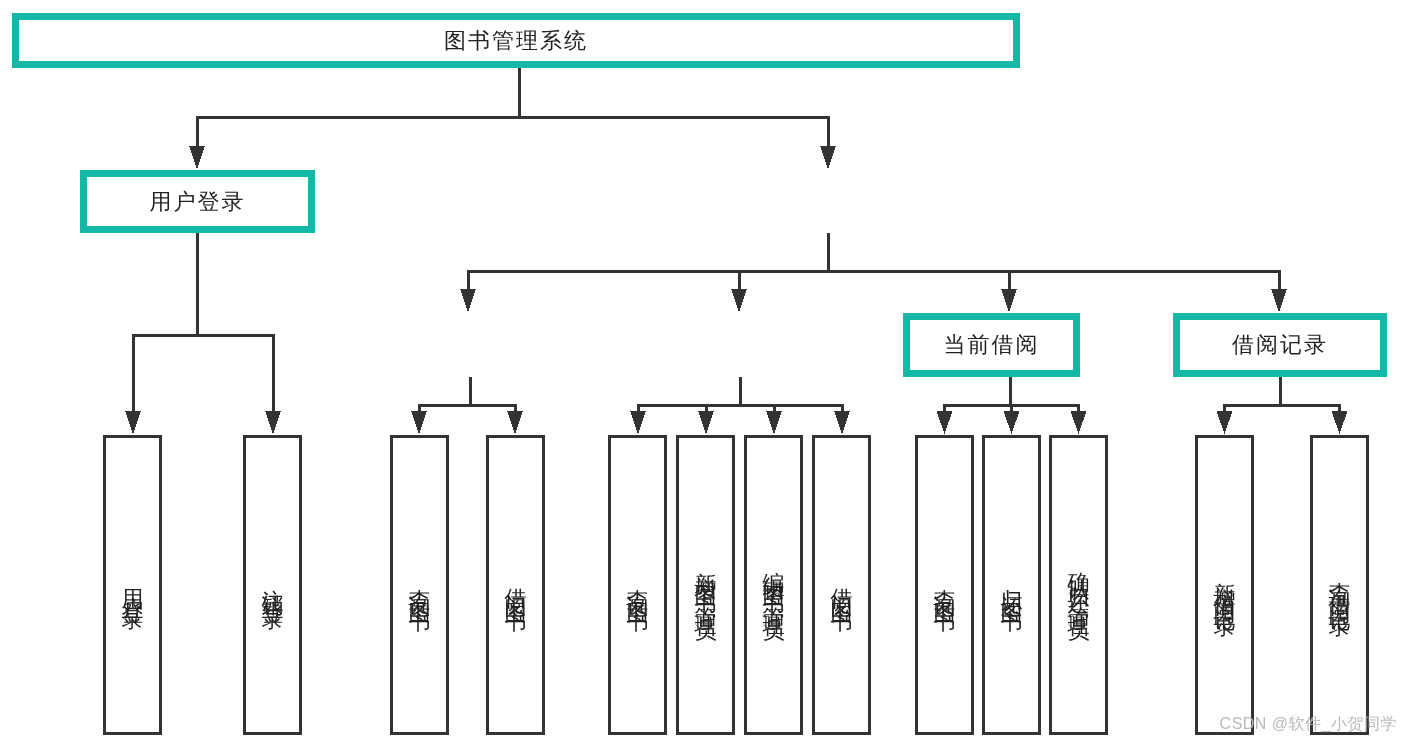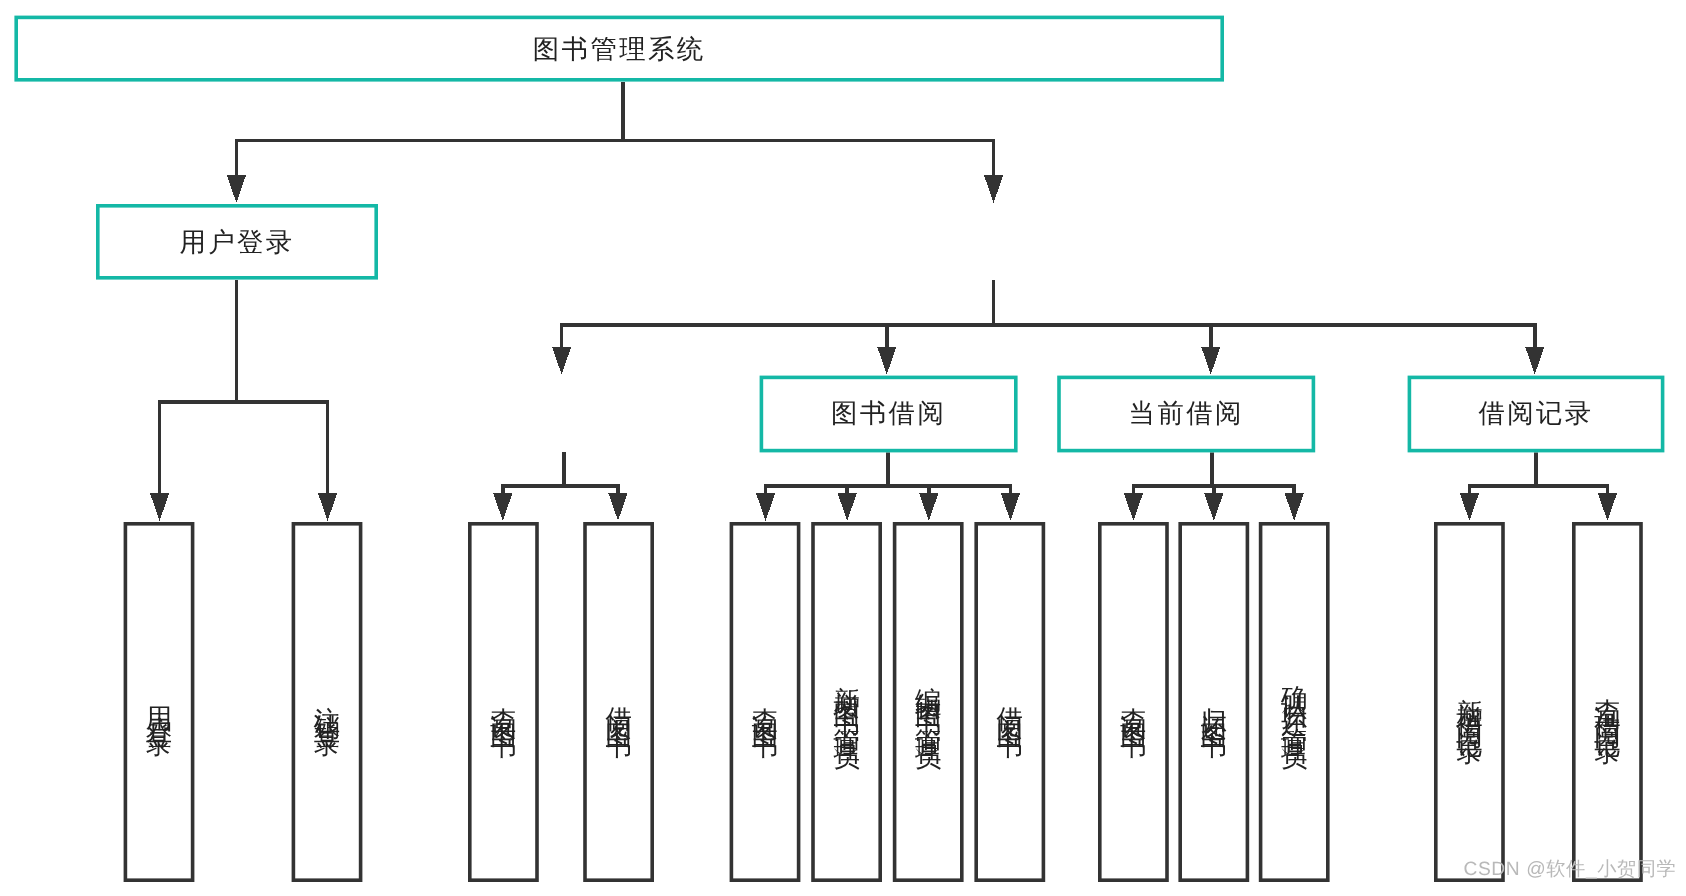--- a/index.html
+++ b/index.html
@@ -18,21 +18,21 @@
   #connector-layer {
     position: absolute;
     left: 0;
     top: 0;
     width: 1405px;
     height: 747px;
   }
   .node {
     position: absolute;
     box-sizing: border-box;
-    border: 3px solid #14b8a6;
+    border: 7px solid #14b8a6;
     background: #ffffff;
     display: flex;
     align-items: center;
     justify-content: center;
     color: #222222;
     font-size: 22px;
     letter-spacing: 2px;
     z-index: 2;
   }
   .leaf {
@@ -158,24 +158,21 @@
   </svg>
 
   <div class="node" style="left:12px; top:13px; width:1008px; height:55px;">
     <span>图书管理系统</span>
   </div>
 
   <div class="node" style="left:80px; top:170px; width:235px; height:63px;">
     <span>用户登录</span>
   </div>
 
-  <div class="node" style="left:633px; top:313px; width:215px; height:64px;">
-    <span>图书借阅</span>
-  </div>
-  <div class="node" style="left:881px; top:313px; width:215px; height:64px;">
+  <div class="node" style="left:903px; top:313px; width:177px; height:64px;">
     <span>当前借阅</span>
   </div>
   <div class="node" style="left:1173px; top:313px; width:214px; height:64px;">
     <span>借阅记录</span>
   </div>
 
   <div class="leaf" style="left:103px;">
     <span class="vtext">用户登录</span>
   </div>
   <div class="leaf" style="left:243px;">

